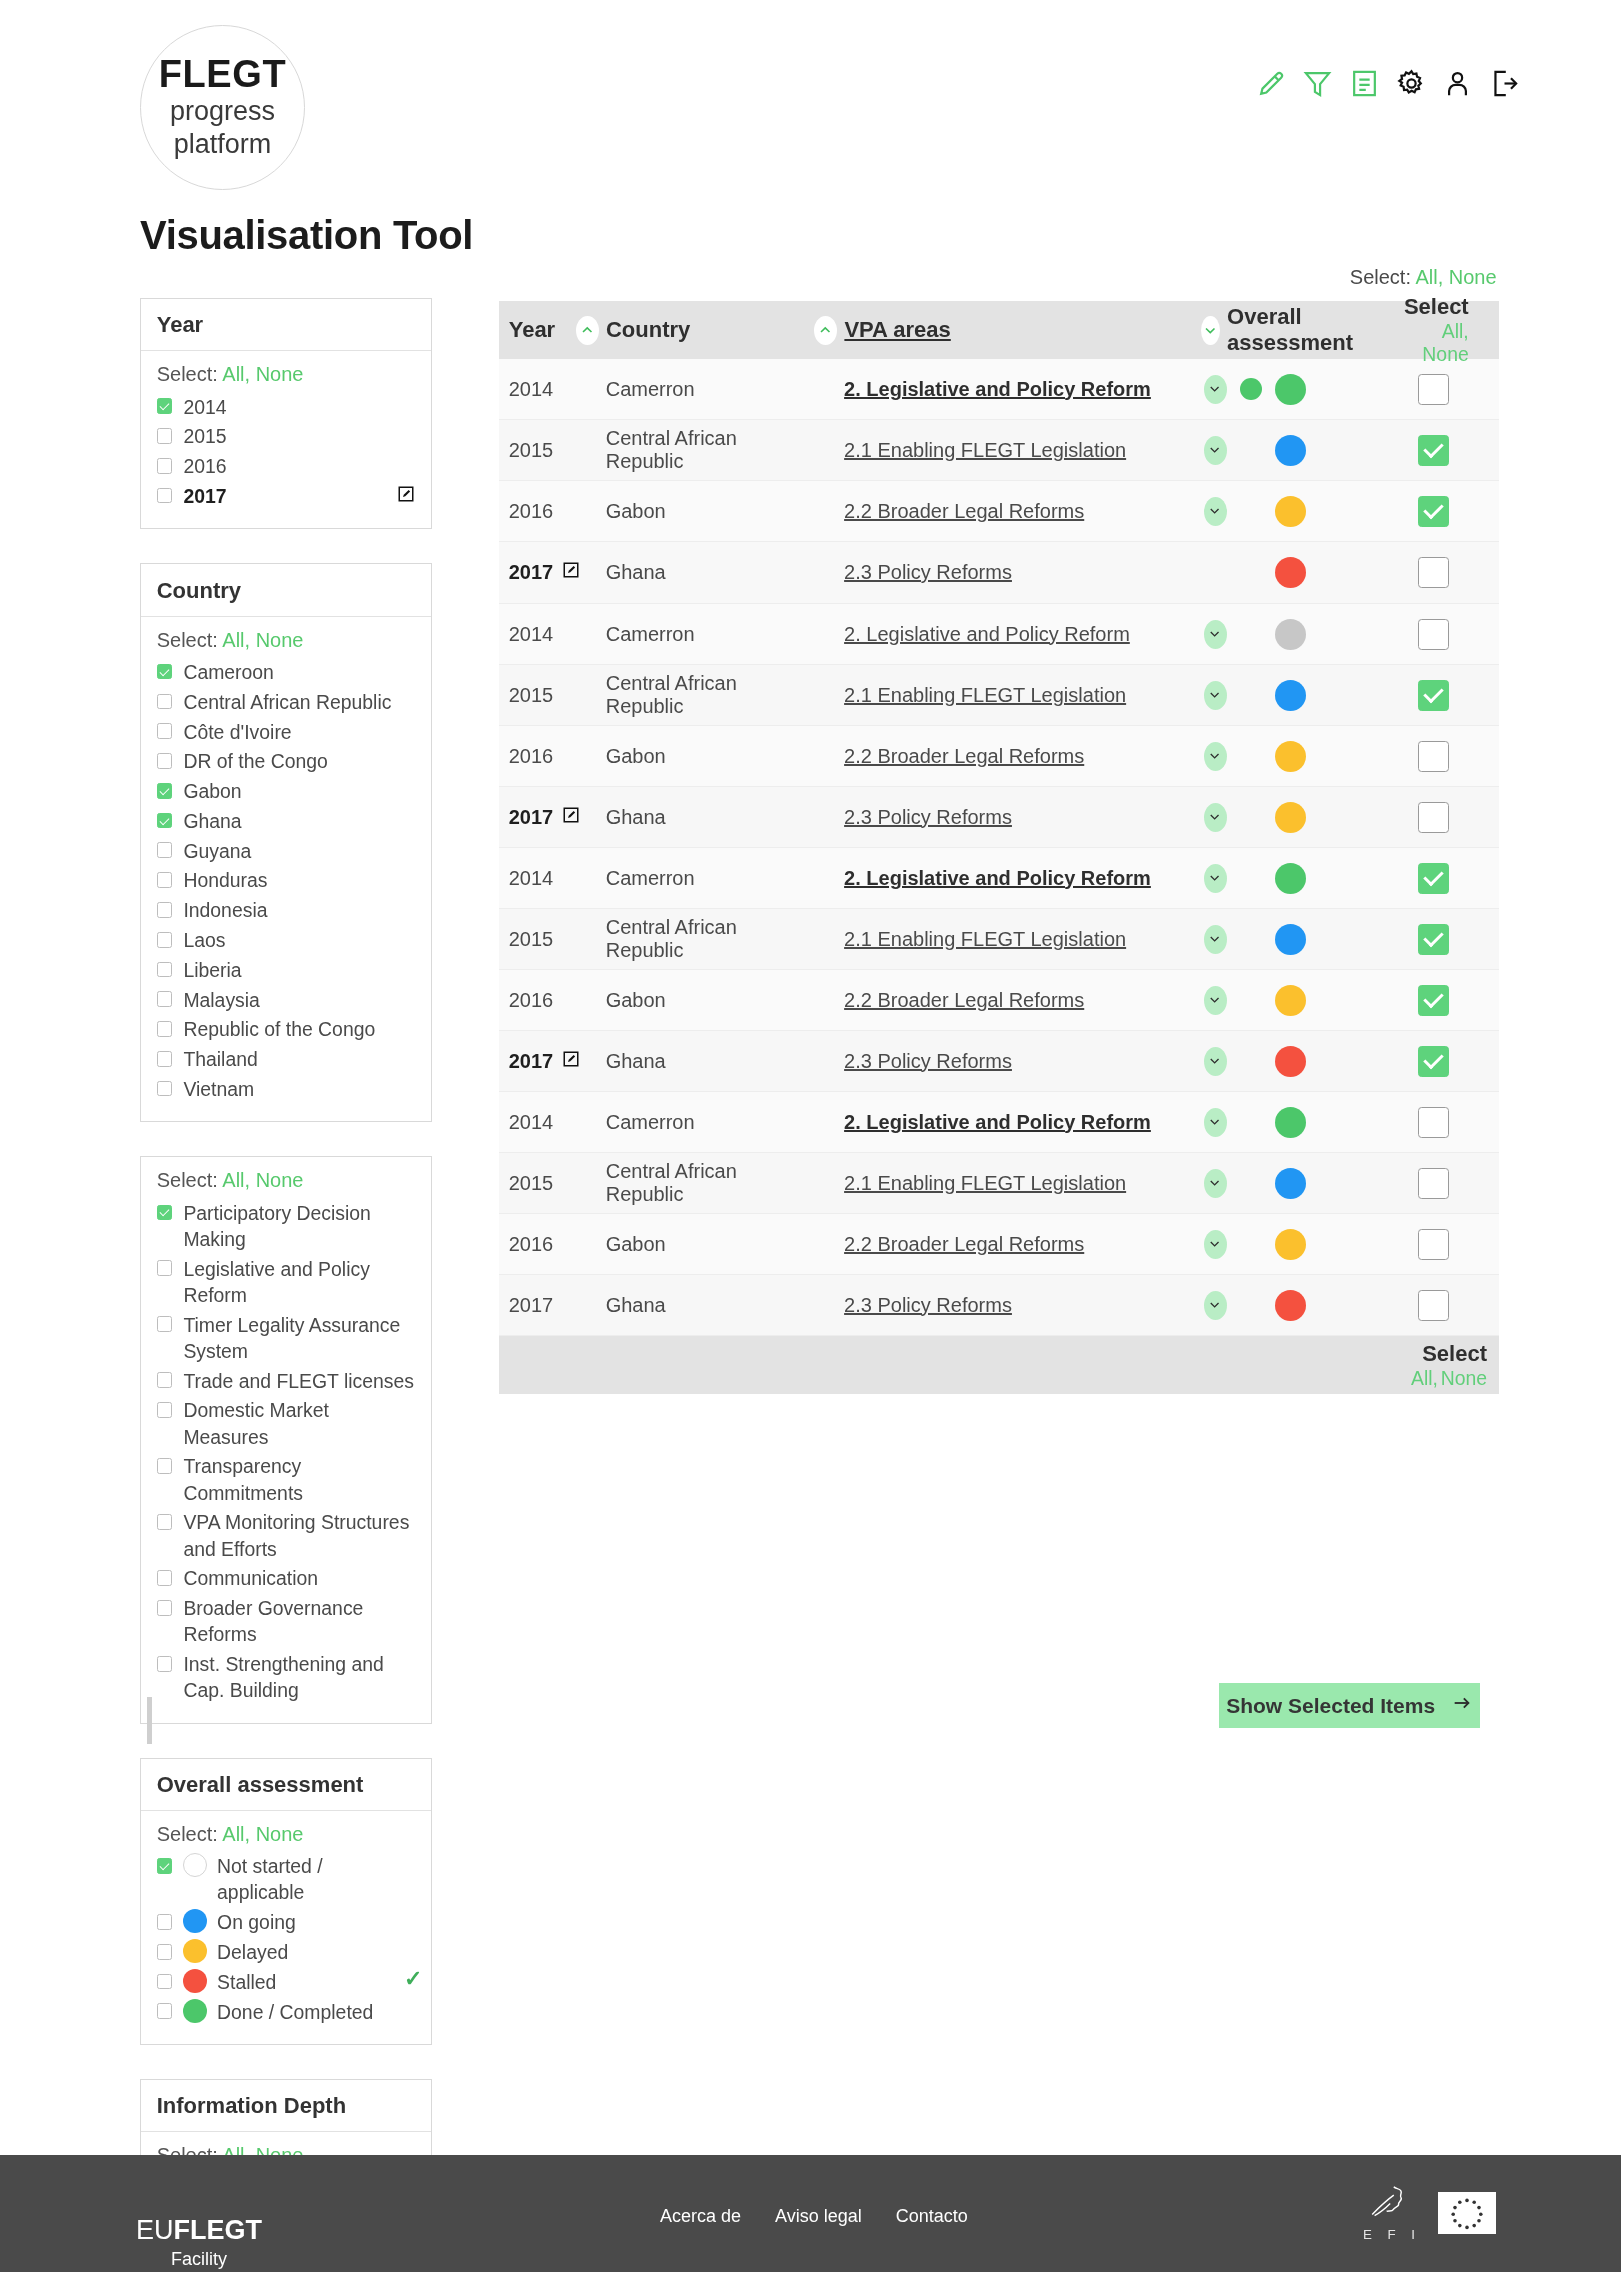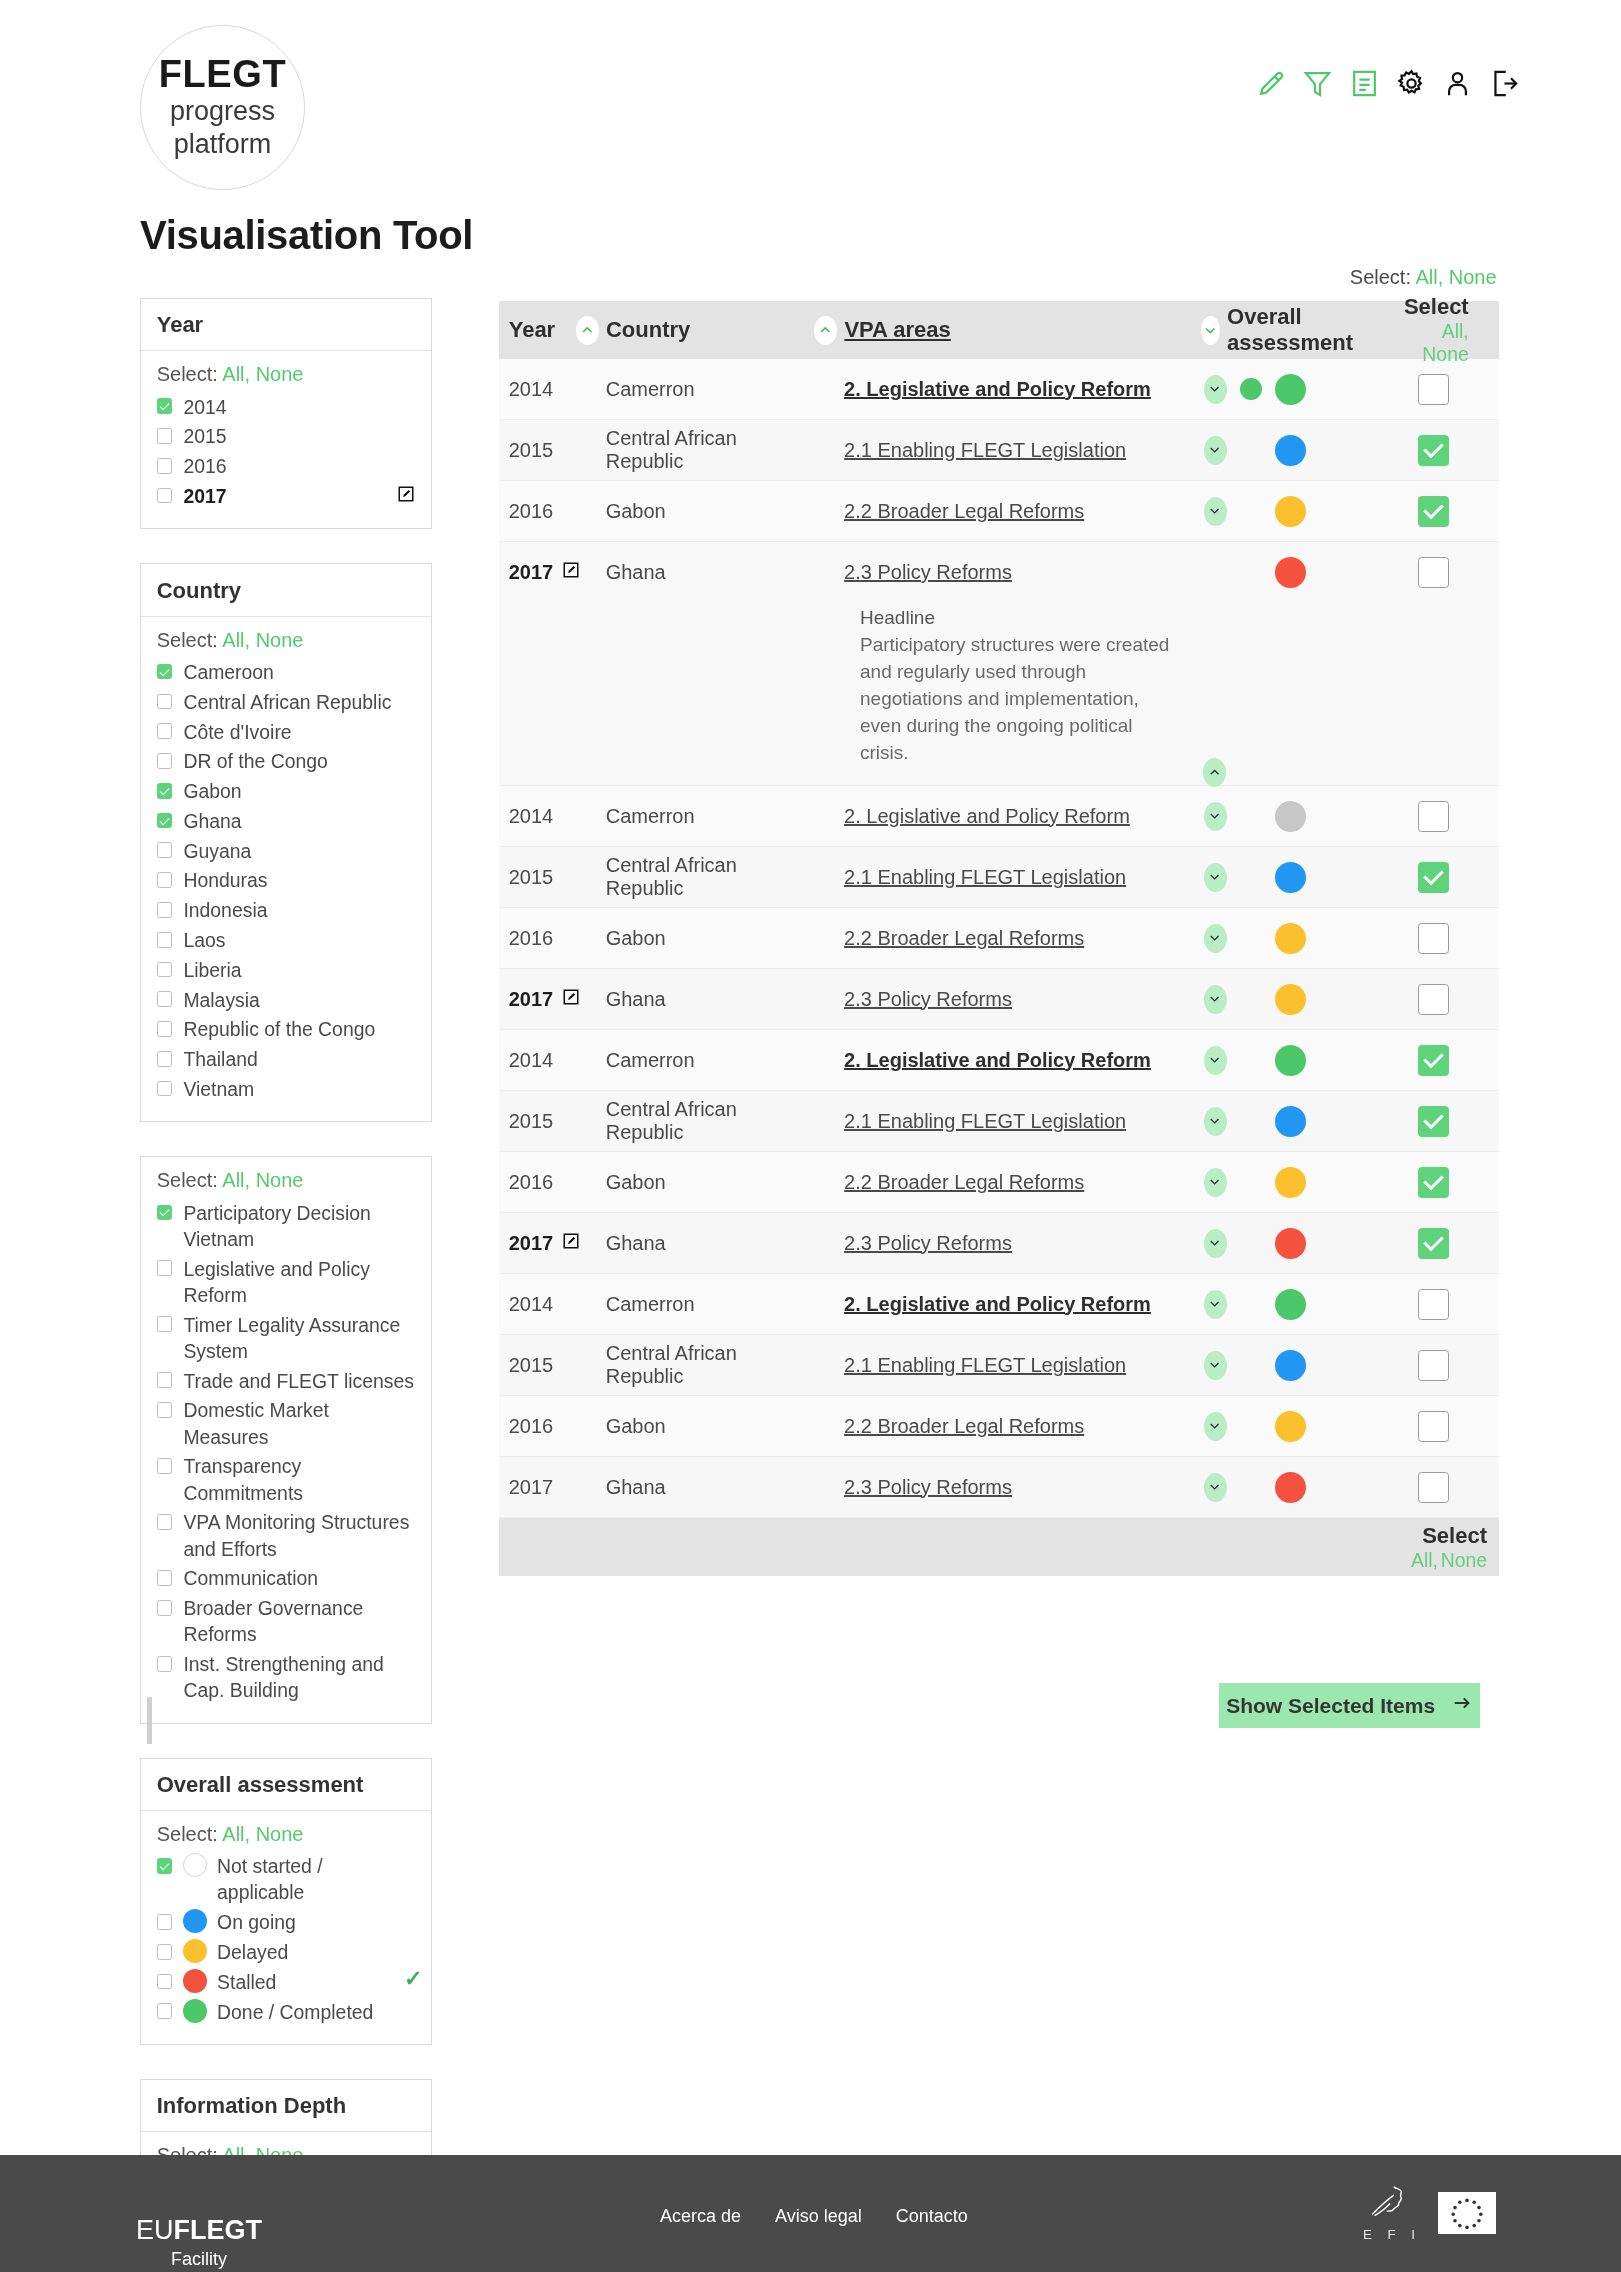--- a/index.html
+++ b/index.html
@@ -329,21 +329,21 @@
 
     <div class="panel">
       <div class="panel-body">
         <div class="select-line">
           <span>Select:</span>
           <span class="lnk">All,</span>
           <span class="lnk">None</span>
         </div>
         <div class="opt">
             <span class="cb on"></span>
-            <span class="opt-lbl">Participatory Decision Vietnam</span>
+            <span class="opt-lbl">Participatory Decision Making</span>
           </div>
         <div class="opt">
             <span class="cb"></span>
             <span class="opt-lbl">Legislative and Policy Reform</span>
           </div>
         <div class="opt">
             <span class="cb"></span>
             <span class="opt-lbl">Timer Legality Assurance System</span>
           </div>
         <div class="opt">
@@ -560,29 +560,20 @@
         <div class="assess-wrap">
           <span class="chev" style="visibility:hidden"></span>
           <span class="dot-tiny" style="visibility:hidden"></span>
           <span class="status-slot">
               <span class="dot-lg" style="background:#f4513f"></span>
             </span>
         </div>
         <div class="sel-wrap">
             <span class="selbox"></span>
           </div>
-      </div>
-      <div class="exp-detail" style="padding-left:361px">
-        <div class="exp-hl">Headline</div>
-        <div class="exp-txt">Participatory structures were created and regularly used through negotiations and implementation, even during the ongoing political crisis.</div>
-        <span style="position:absolute;left:704px;bottom:-2.4px;" class="chev">
-          <svg viewBox="0 0 24 24" width="13.3" height="13.3" fill="none" stroke="#2e2e2e" stroke-width="2.4">
-              <path d="M5 15l7-7 7 7"></path>
-            </svg>
-        </span>
       </div>
     </div>
 
     <div class="row">
       <div class="cell c-year">2014</div>
       <div class="cell c-country" style="margin-left:-24px;padding-left:36px">Camerron</div>
       <div class="cell c-vpa" style="margin-left:-3.6px;padding-left:36px">2. Legislative and Policy Reform</div>
       <div class="assess-wrap">
         <span class="chev">
             <svg viewBox="0 0 24 24" width="13.3" height="13.3" fill="none" stroke="#2e2e2e" stroke-width="2.4">

